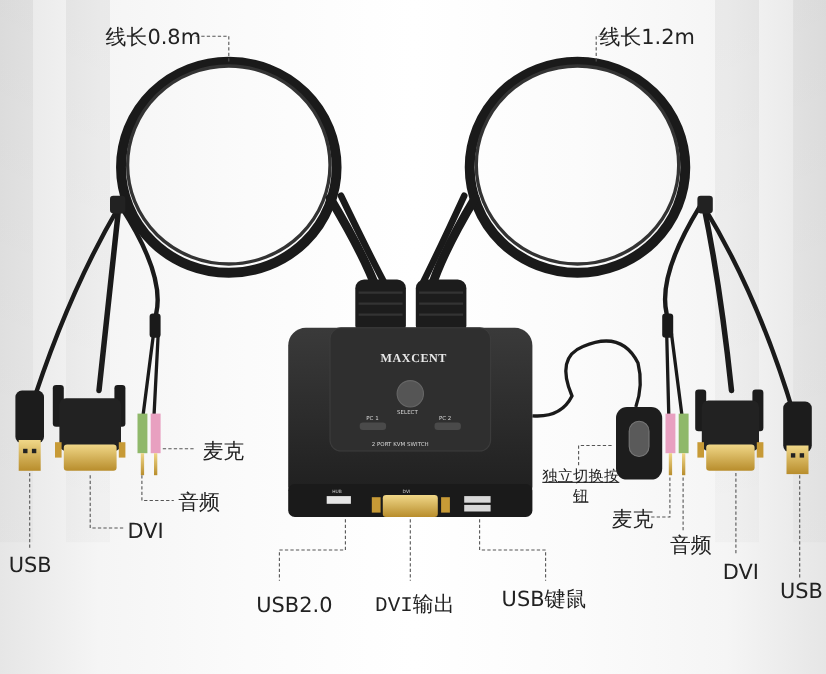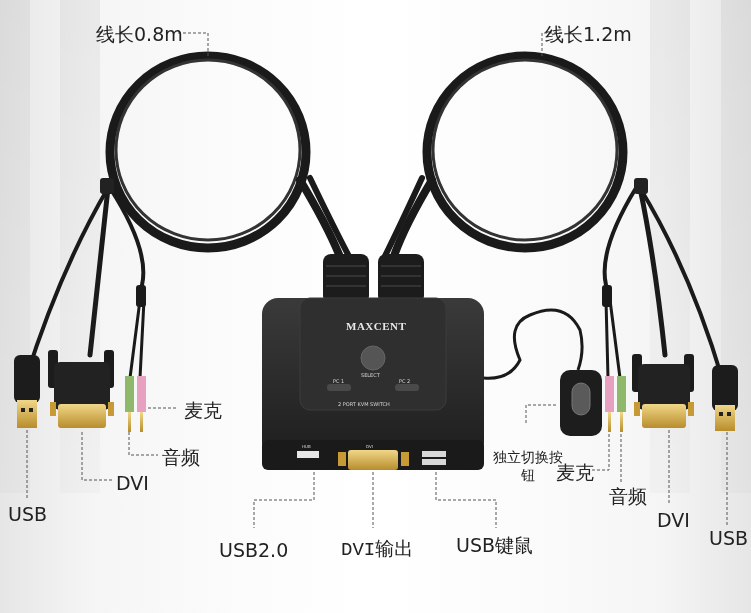--- a/index.html
+++ b/index.html
@@ -161,21 +161,21 @@
   <div class="device-text" style="left:338px; top:401px; font-size:5px;">2 PORT KVM SWITCH</div>
   <div class="device-text" style="left:302px; top:444px; font-size:4px;">HUB</div>
   <div class="device-text" style="left:366px; top:444px; font-size:4px;">DVI</div>
 
   <div class="label" style="left:96px; top:25px;">线长0.8m</div>
   <div class="label" style="left:545px; top:25px;text-align:center;">线长1.2m</div>
   <div class="label" style="left:184px; top:401px;">麦克</div>
   <div class="label" style="left:162px; top:448px;">音频</div>
   <div class="label" style="left:116px; top:474px;">DVI</div>
   <div class="label" style="left:8px; top:505px;">USB</div>
-  <div class="label" style="left:219px; top:541px;">USB2.0</div>
+  <div class="label" style="left:233px; top:541px;">USB2.0</div>
   <div class="label" style="left:341px; top:541px;font-family:Liberation Mono, monospace;">DVI输出</div>
   <div class="label" style="left:456px; top:536px;">USB键鼠</div>
-  <div class="label l2" style="left:488px; top:449px;">独立切换按钮</div>
+  <div class="label l2" style="left:488px; top:425px;text-decoration:underline;">独立切换按钮</div>
   <div class="label" style="left:556px; top:463px;">麦克</div>
   <div class="label" style="left:609px; top:487px;">音频</div>
   <div class="label" style="left:657px; top:511px;">DVI</div>
   <div class="label" style="left:709px; top:529px;">USB</div>
 </div>
 
 </body></html>

